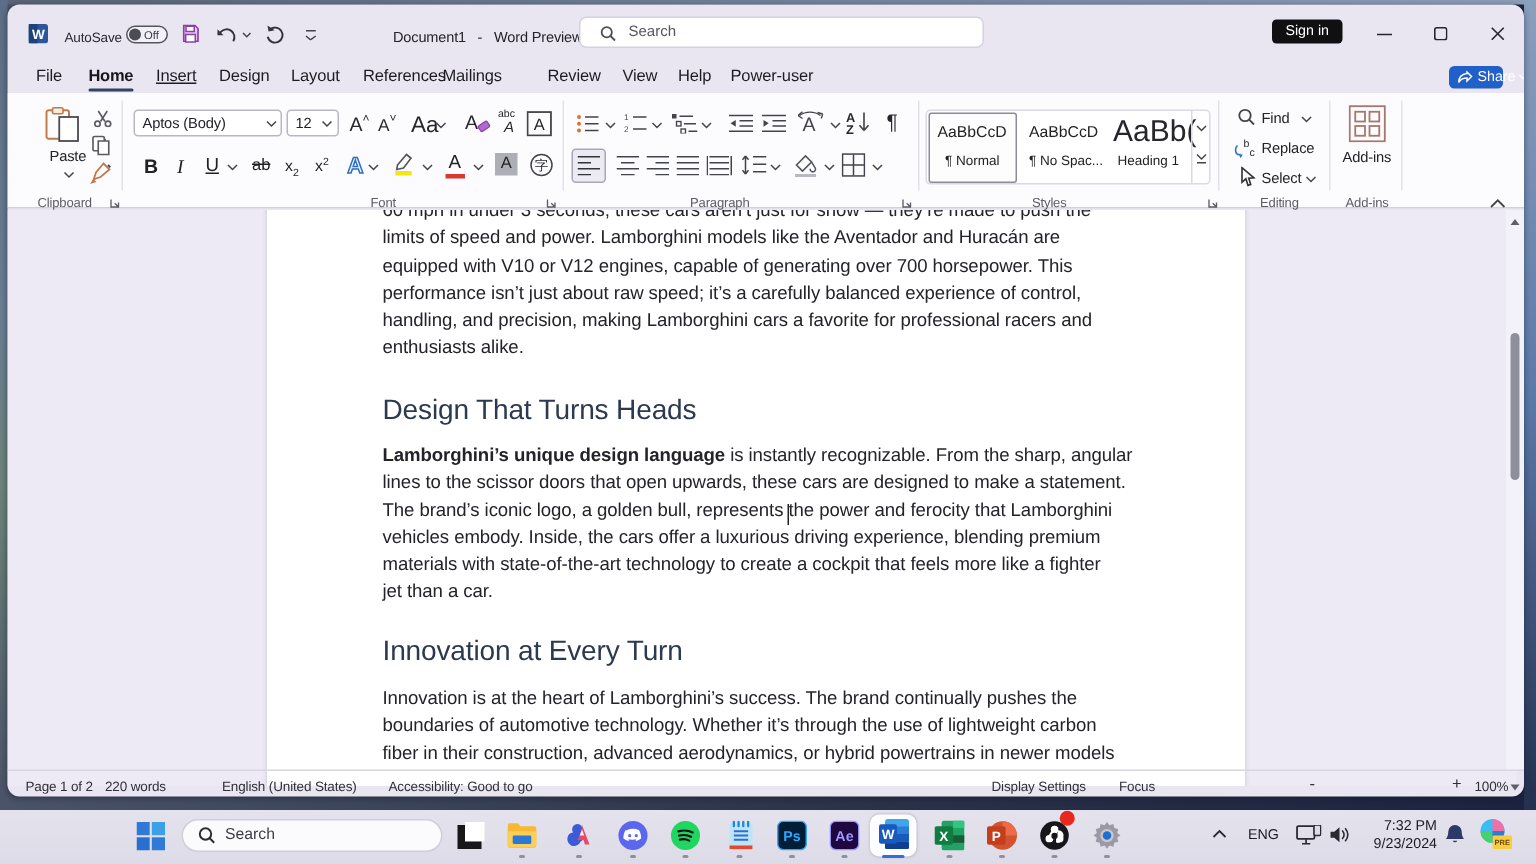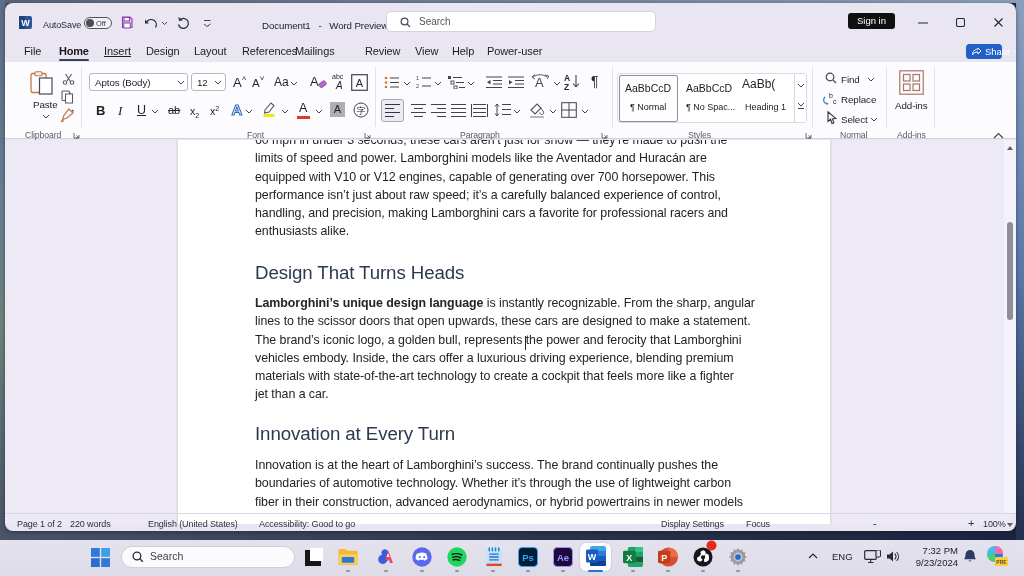--- a/index.html
+++ b/index.html
@@ -146,21 +146,21 @@
 <svg class="abs" style="left:172px;top:77px;" width="8" height="5" viewBox="0 0 8 5">
         <path d="M1 1 l3 3 l3 -3" class="chev"></path>
       </svg>
 <div class="abs" style="left:186px;top:70px;width:35px;height:18px;background:#fff;border:1px solid #b9b7c4;border-radius:3px;box-sizing:border-box;"></div>
 <div class="rbtxt abs" style="left:192px;top:74px;">12</div>
 <svg class="abs" style="left:209px;top:77px;" width="8" height="5" viewBox="0 0 8 5">
         <path d="M1 1 l3 3 l3 -3" class="chev"></path>
       </svg>
 <div class="abs" style="left:228px;top:71px;font-size:13px;color:#26262c;">A<span style="font-size:8px;vertical-align:6px;">˄</span></div>
 <div class="abs" style="left:247px;top:71px;font-size:11.5px;color:#26262c;">A<span style="font-size:8px;vertical-align:6px;">˅</span></div>
-<div class="abs" style="left:269px;top:72px;font-size:12px;color:#26262c;">Aa</div>
+<div class="abs" style="left:269px;top:72px;font-size:15px;color:#26262c;">Aa</div>
 <svg class="abs" style="left:285px;top:78px;" width="8" height="5" viewBox="0 0 8 5">
         <path d="M1 1 l3 3 l3 -3" class="chev"></path>
       </svg>
 <div class="abs" style="left:305px;top:71px;font-size:13px;color:#26262c;">A</div>
 <svg class="abs" style="left:313px;top:77px;" width="10" height="9" viewBox="0 0 10 9">
         <rect x="1" y="2" width="7" height="4.5" rx="1" transform="rotate(-35 4.5 4)" fill="#b06ad0" stroke="#8b3fa8" stroke-width="0.8"></rect>
       </svg>
 <div class="abs" style="left:327px;top:70px;font-size:7px;color:#26262c;">abc</div>
 <div class="abs" style="left:331px;top:77px;font-size:10px;font-style:italic;color:#26262c;">A</div>
 <svg class="abs" style="left:346px;top:71px;" width="17" height="17" viewBox="0 0 17 17">
@@ -299,21 +299,21 @@
         <path d="M1 1 v5 h5 M3.5 3.5 L6 6 M6 3 v3 h-3" fill="none" stroke="#5c5c66" stroke-width="0.9"></path>
       </svg>
 <div class="gsep" style="left:607px;"></div>
 
 <div class="abs" style="left:612px;top:70px;width:190px;height:50px;background:#fff;border:1px solid #dbd9e4;border-radius:3px;box-sizing:border-box;"></div>
 <div class="abs" style="left:613.5px;top:71.5px;width:59px;height:47px;background:#fdfdfe;border:1px solid #8e8c98;border-radius:2px;box-sizing:border-box;"></div>
 <div class="abs" style="left:620px;top:79px;font-size:10.5px;color:#222;">AaBbCcD</div>
 <div class="abs" style="left:625px;top:99px;font-size:9px;color:#222;">¶ Normal</div>
 <div class="abs" style="left:681px;top:79px;font-size:10.5px;color:#222;">AaBbCcD</div>
 <div class="abs" style="left:681px;top:99px;font-size:9px;color:#222;">¶ No Spac...</div>
-<div class="abs" style="left:737px;top:74px;font-size:12px;color:#26262c;">AaBb(</div>
+<div class="abs" style="left:737px;top:74px;font-size:20px;color:#26262c;">AaBb(</div>
 <div class="abs" style="left:740px;top:99px;font-size:9px;color:#222;">Heading 1</div>
 <div class="abs" style="left:789px;top:71px;width:13px;height:48px;border-left:1px solid #dbd9e4;box-sizing:border-box;"></div>
 <svg class="abs" style="left:792px;top:80px;" width="8" height="5" viewBox="0 0 8 5">
         <path d="M1 1 l3 3 l3 -3" class="chev"></path>
       </svg>
 <svg class="abs" style="left:792px;top:99px;" width="8" height="8" viewBox="0 0 8 8">
         <path d="M1 1 l3 3 l3 -3" class="chev"></path>
         <path d="M1 6.5 h6" class="chev"></path>
       </svg>
 <div class="glabel" style="left:683px;">Styles</div>
@@ -337,21 +337,21 @@
         <path d="M3 11 l2.5 0 -1.5 2.5 z" fill="#2d6fc0"></path>
       </svg>
 <div class="rbtxt abs" style="left:836px;top:91px;">Replace</div>
 <svg class="abs" style="left:821px;top:108px;" width="11" height="14" viewBox="0 0 11 14">
         <path d="M2 0.8 L2 10.5 L4.6 8.2 L6 12.6 L7.8 12 L6.5 7.8 L10 7.6 z" fill="#fbfbfd" stroke="#33333b" stroke-width="1.1"></path>
       </svg>
 <div class="rbtxt abs" style="left:836px;top:111px;">Select</div>
 <svg class="abs" style="left:865px;top:114px;" width="8" height="5" viewBox="0 0 8 5">
         <path d="M1 1 l3 3 l3 -3" class="chev"></path>
       </svg>
-<div class="glabel" style="left:835px;">Normal</div>
+<div class="glabel" style="left:835px;">Editing</div>
 <div class="gsep" style="left:881px;"></div>
 
 <svg class="abs" style="left:894px;top:67px;" width="25" height="25" viewBox="0 0 25 25">
         <rect x="0.8" y="0.8" width="23.4" height="23.4" fill="none" stroke="#a8766a" stroke-width="1.2"></rect>
         <rect x="4.5" y="4.5" width="6.5" height="6.5" fill="none" stroke="#a8766a" stroke-width="1.2"></rect>
         <rect x="14" y="4.5" width="6.5" height="6.5" fill="none" stroke="#a8766a" stroke-width="1.2"></rect>
         <rect x="4.5" y="14" width="6.5" height="6.5" fill="none" stroke="#a8766a" stroke-width="1.2"></rect>
         <rect x="14" y="14" width="6.5" height="6.5" fill="none" stroke="#a8766a" stroke-width="1.2"></rect>
       </svg>
 <div class="rbtxt abs" style="left:890px;top:97px;">Add-ins</div>

